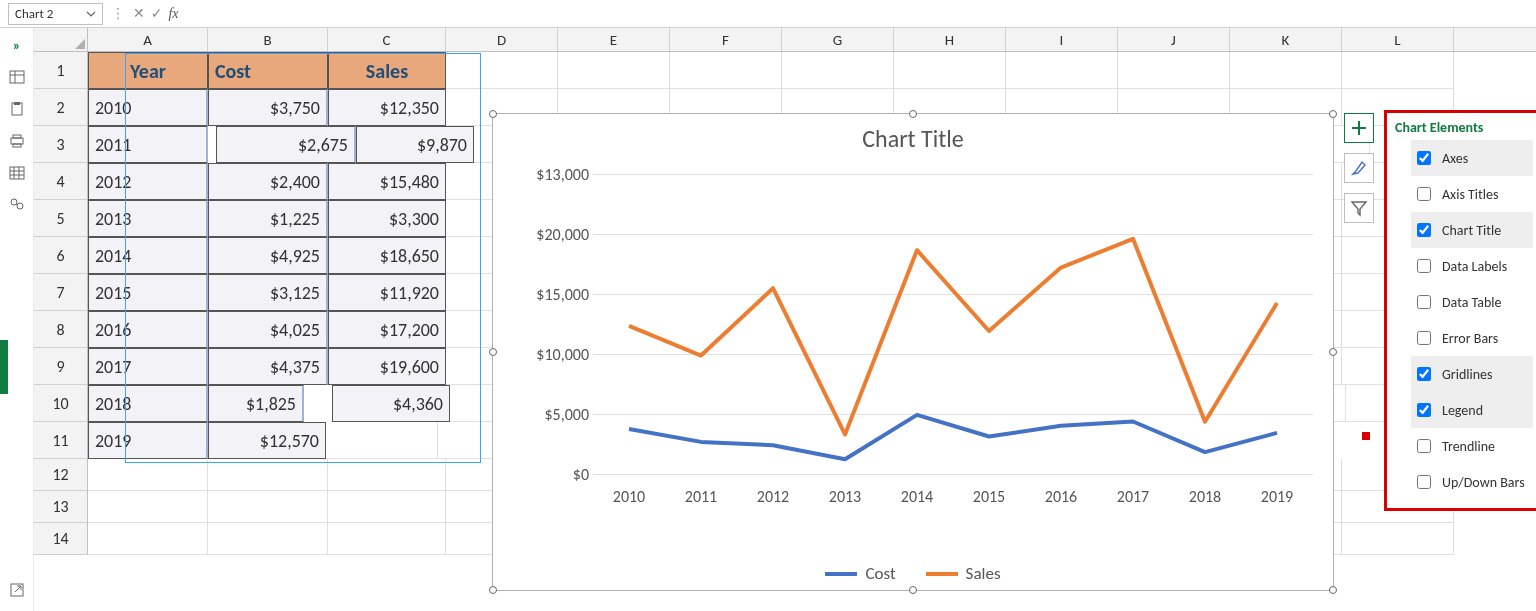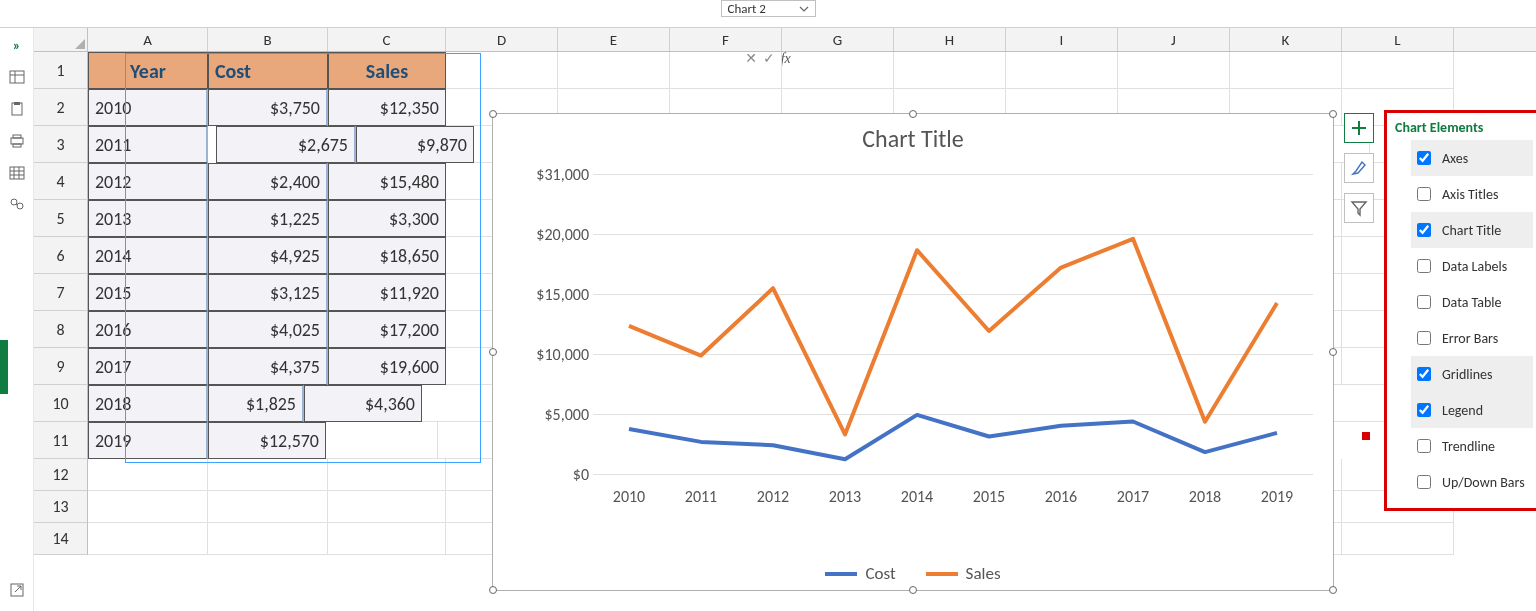--- a/index.html
+++ b/index.html
@@ -1,20 +1,20 @@
 <!DOCTYPE html>
 <html><head>
 <meta charset="utf-8">
 <style>
   * { box-sizing: border-box; }
   html, body { margin: 0; padding: 0; font-family: Calibri, Arial, sans-serif; font-size: 14px; background: #fff; color: #333; }
   body { width: 1536px; height: 611px; overflow: hidden; position: relative; }
 
   
-  .formula-bar { height: 28px; display: flex; align-items: center; border-bottom: 1px solid #d0d0d0; background: #fff; padding: 0 8px; gap: 8px; flex-direction: column; }
+  .formula-bar { height: 28px; display: flex; align-items: center; border-bottom: 1px solid #d0d0d0; background: #fff; padding: 0 8px; gap: 8px; }
   .name-box { width: 95px; height: 22px; border: 1px solid #c0c0c0; background: #fff; display: flex; align-items: center; justify-content: space-between; padding: 0 6px; font-size: 13px; }
   .name-box svg { width: 10px; height: 10px; }
   .fb-sep { color: #999; }
   .fb-icons { display: flex; align-items: center; gap: 6px; color: #888; }
   .fb-icons span { font-size: 14px; }
   .fb-icons .fx { font-style: italic; font-family: 'Times New Roman', serif; color: #555; }
   .fb-input { flex: 1; height: 20px; }
 
   
   .main { display: flex; height: calc(100% - 28px); }
@@ -306,21 +306,21 @@
           <div class="cell" style="width: 112px;"></div>
           <div class="cell" style="width: 112px;"></div>
           <div class="cell" style="width: 112px;"></div>
           <div class="cell" style="width: 112px;"></div>
           <div class="cell" style="width: 112px;"></div>
         </div>
         <div class="row">
           <div class="row-h">10</div>
           <div class="cell data-cell data-cell-a" style="width: 120px;">2018</div>
           <div class="cell data-cell right data-col-b" style="width: 96px;">$1,825</div>
-          <div class="cell data-cell right data-col-c" style="width: 118px;">$4,360</div>
+          <div class="cell data-cell right data-col-c" style="width: 118px; margin-left: 28px;">$4,360</div>
           <div class="cell" style="width: 112px;"></div>
           <div class="cell" style="width: 112px;"></div>
           <div class="cell" style="width: 112px;"></div>
           <div class="cell" style="width: 112px;"></div>
           <div class="cell" style="width: 112px;"></div>
           <div class="cell" style="width: 112px;"></div>
           <div class="cell" style="width: 112px;"></div>
           <div class="cell" style="width: 112px;"></div>
           <div class="cell" style="width: 112px;"></div>
         </div>
@@ -398,21 +398,21 @@
       <div class="chart-handle ch-mr"></div>
 
       <div class="chart-title">Chart Title</div>
       <div class="plot-area">
         <div class="y-axis" id="yaxis">
             <div class="y-tick" style="top: 300px;">$0</div>
             <div class="y-tick" style="top: 240px;">$5,000</div>
             <div class="y-tick" style="top: 180px;">$10,000</div>
             <div class="y-tick" style="top: 120px;">$15,000</div>
             <div class="y-tick" style="top: 60px;">$20,000</div>
-            <div class="y-tick" style="top: 0px;">$31,000</div>
+            <div class="y-tick" style="top: 0px;">$13,000</div>
           </div>
         <div id="gridlines">
             <div class="gridline" style="top: 300px;"></div>
             <div class="gridline" style="top: 240px;"></div>
             <div class="gridline" style="top: 180px;"></div>
             <div class="gridline" style="top: 120px;"></div>
             <div class="gridline" style="top: 60px;"></div>
             <div class="gridline" style="top: 0px;"></div>
           </div>
         <svg class="series-svg" id="series" viewBox="0 0 720 300" preserveAspectRatio="none">

